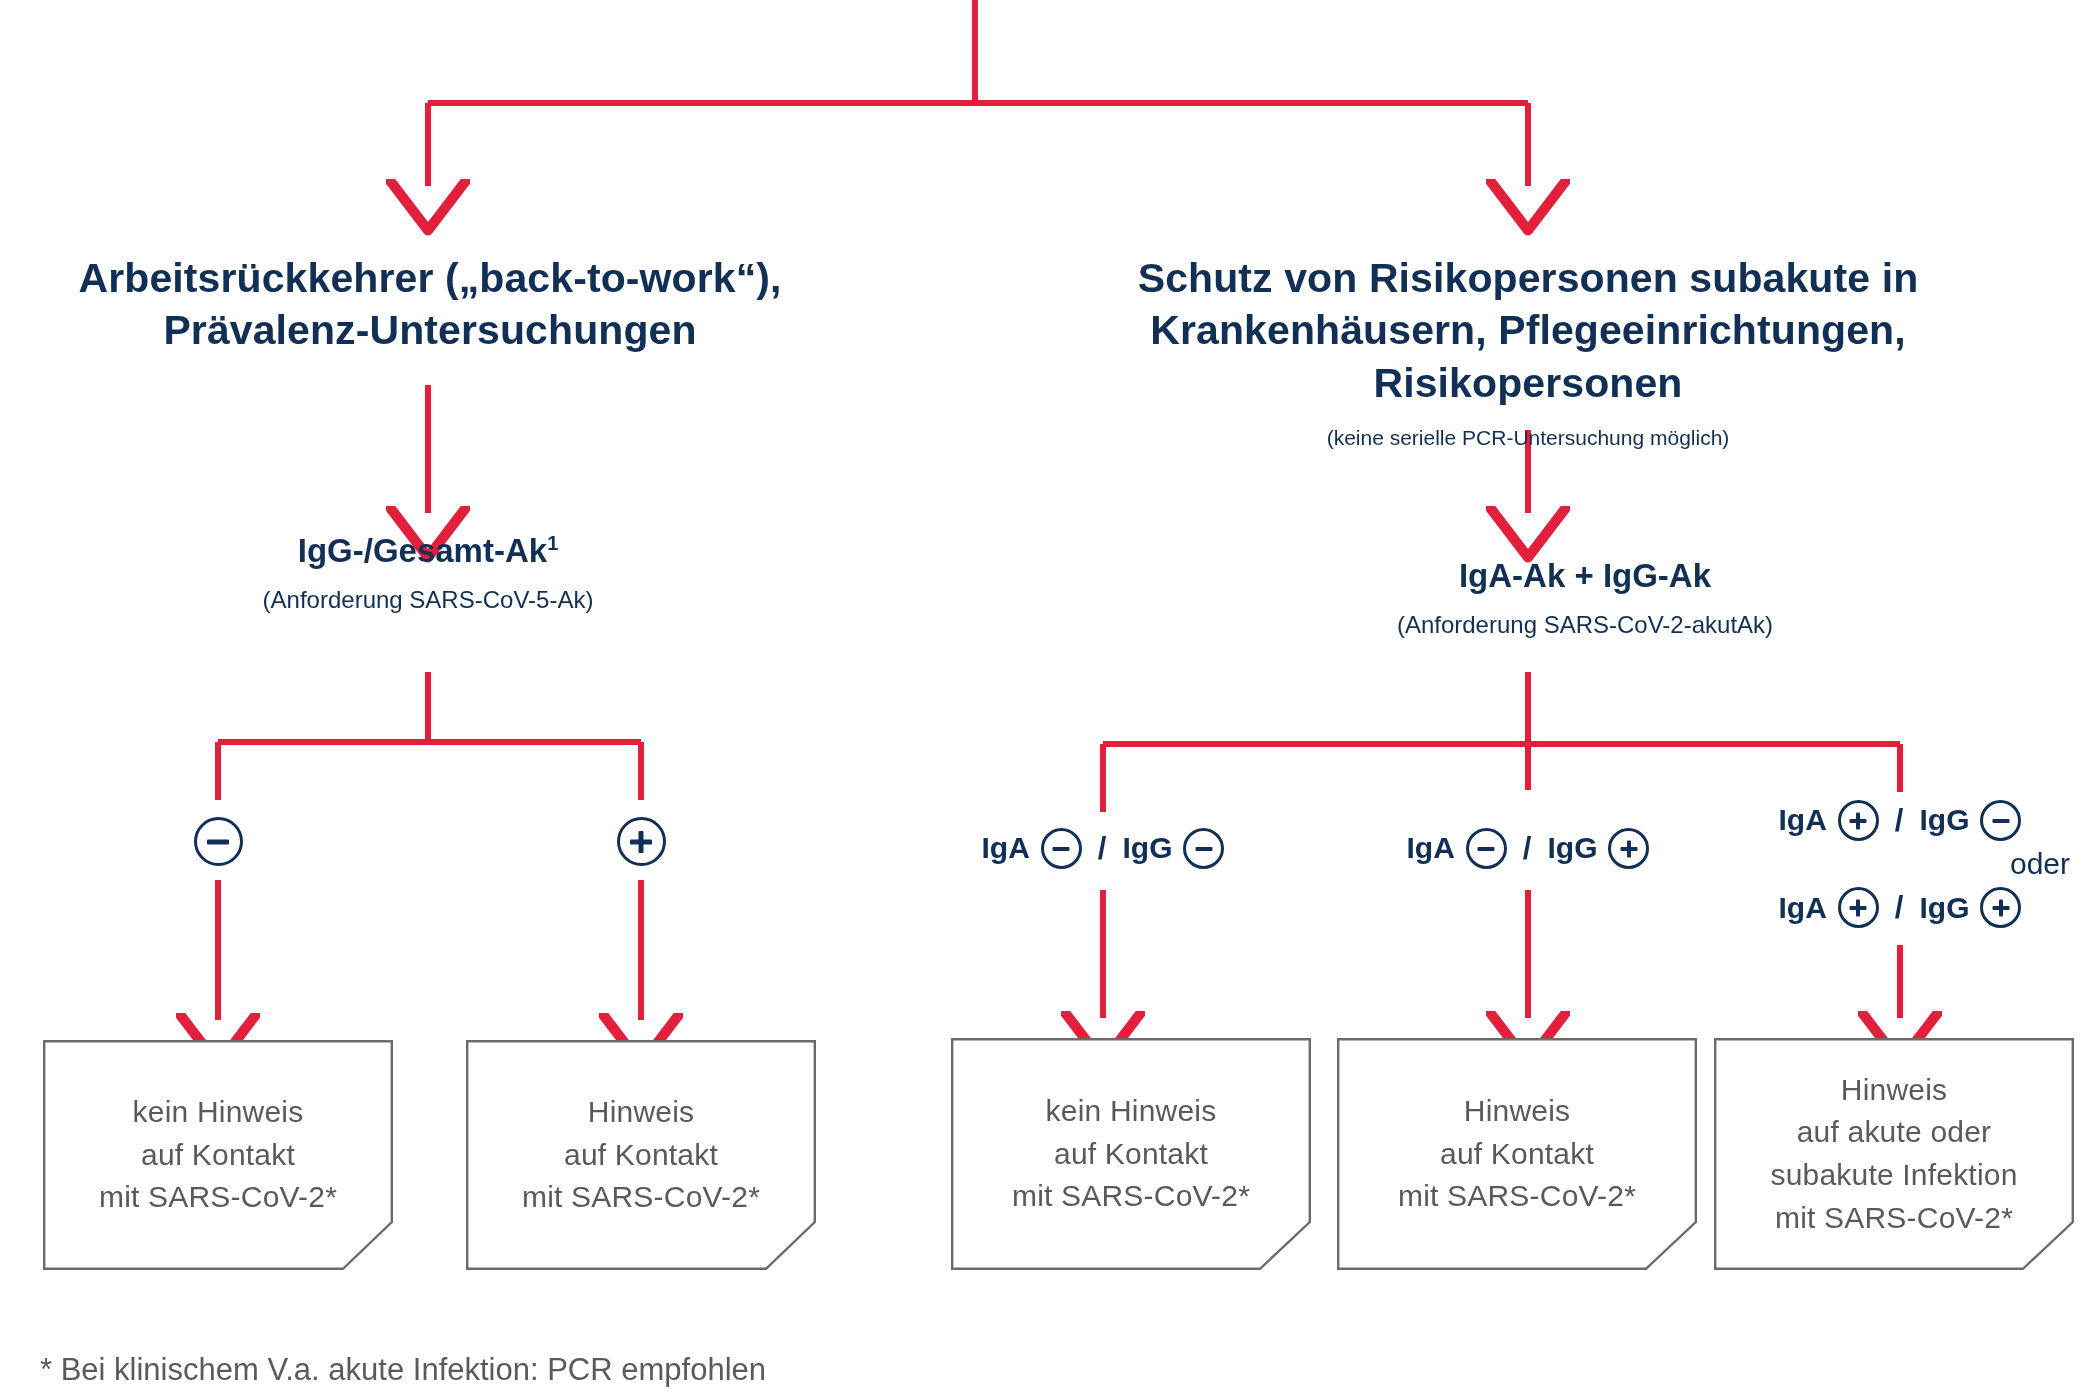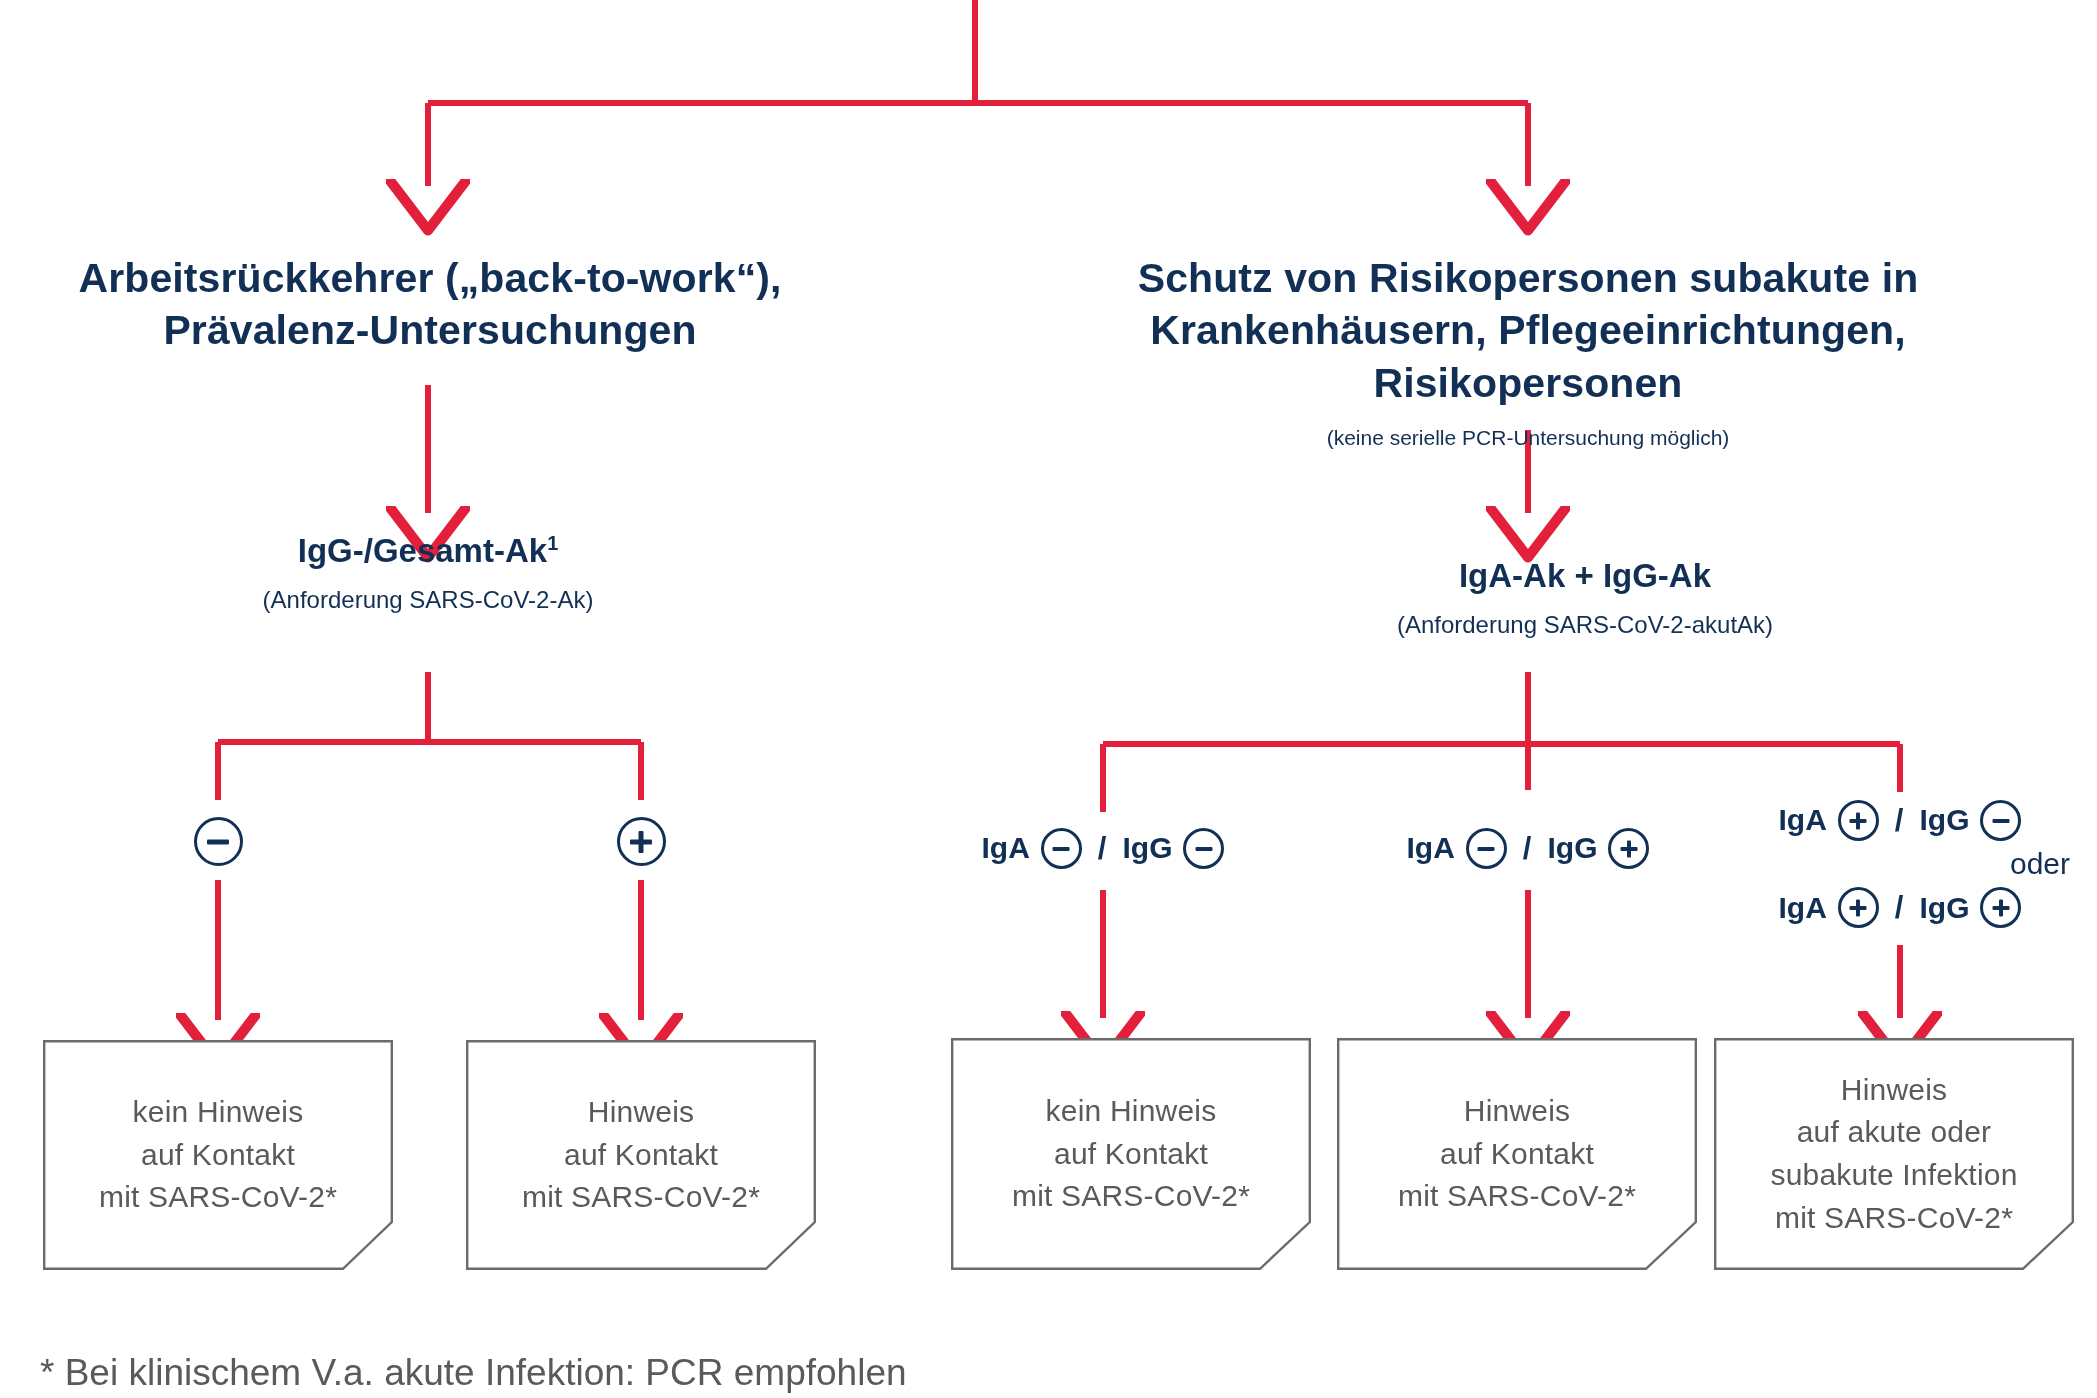--- a/index.html
+++ b/index.html
@@ -58,21 +58,21 @@
     font-size:30px;line-height:1.42;color:#5a5a5a;
     letter-spacing:.2px;
   }
   .obox .oframe{
     position:absolute;inset:0;
   }
   .obox .otext{position:relative;z-index:2;padding:0 8px;white-space:pre-line;}
 
   .footnote{
     position:absolute;left:40px;top:1352px;
-    font-size:37px;color:#5a5a5a;white-space:nowrap;
+    font-size:31px;color:#5a5a5a;white-space:nowrap;
   }
 </style>
 </head>
 <body>
 
 <div id="stage">
 
   <svg class="connectors" viewBox="0 0 2097 1398">
     <defs>
       <marker id="ah" markerWidth="16" markerHeight="14" refX="1.2" refY="7" orient="auto" markerUnits="strokeWidth">
@@ -114,21 +114,21 @@
 
   <div class="node" style="left:60px;top:252px;width:740px;">
     <div class="branch-title">Arbeitsrückkehrer („back-to-work“),</div>
     <div class="branch-title">Prävalenz-Untersuchungen</div>
   </div>
 
   <div class="node" style="left:108px;top:530px;width:640px;">
     <div class="assay-title">
       <span>IgG-/Gesamt-Ak</span><span class="sup">1</span>
     </div>
-    <div class="assay-sub">(Anforderung SARS-CoV-2-Ak)</div>
+    <div class="assay-sub">(Anforderung SARS-CoV-5-Ak)</div>
   </div>
 
   <div class="node" style="left:148px;top:817px;width:140px;">
     <div class="signrow">
       <span class="circ big">
         <span class="bar-h"></span>
       </span>
     </div>
   </div>
   <div class="node" style="left:571px;top:817px;width:140px;">

